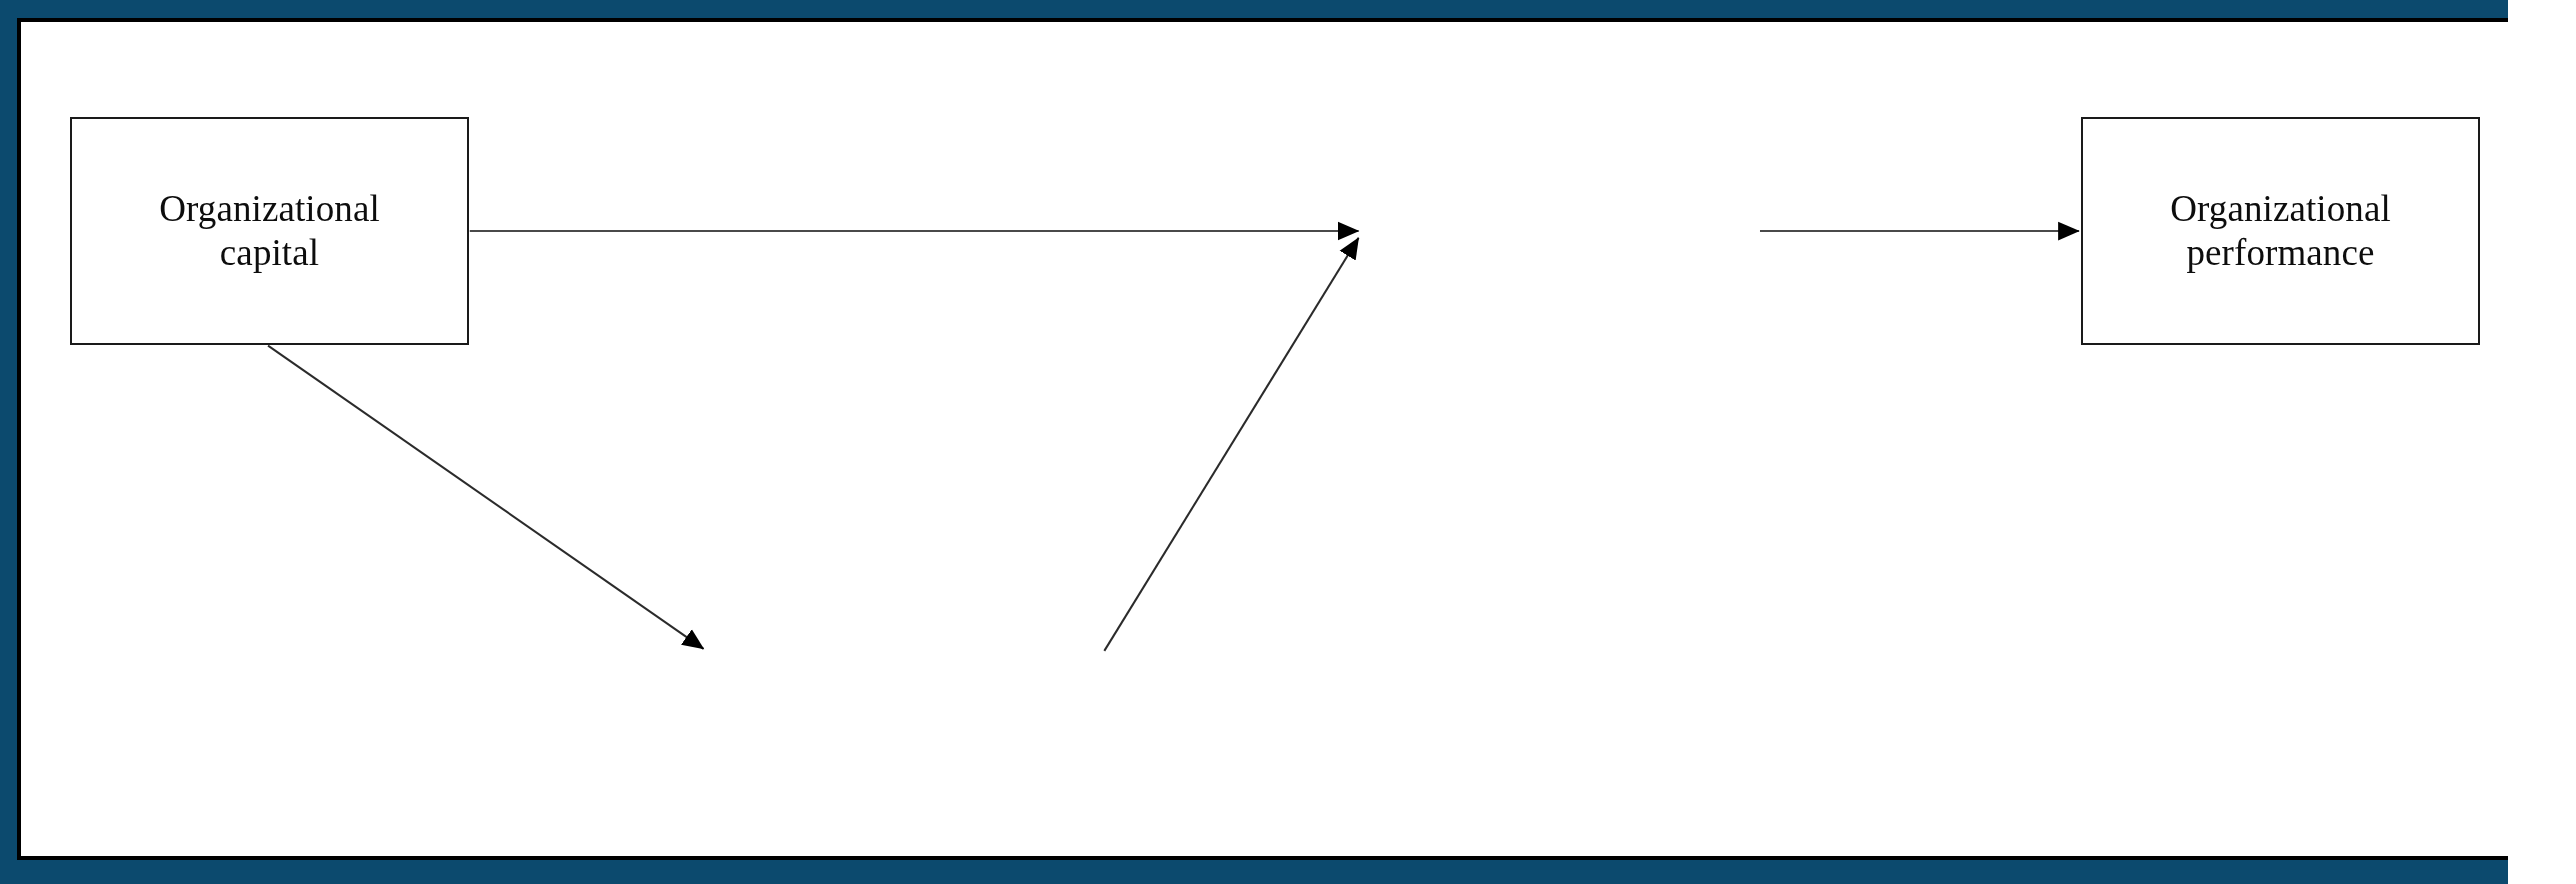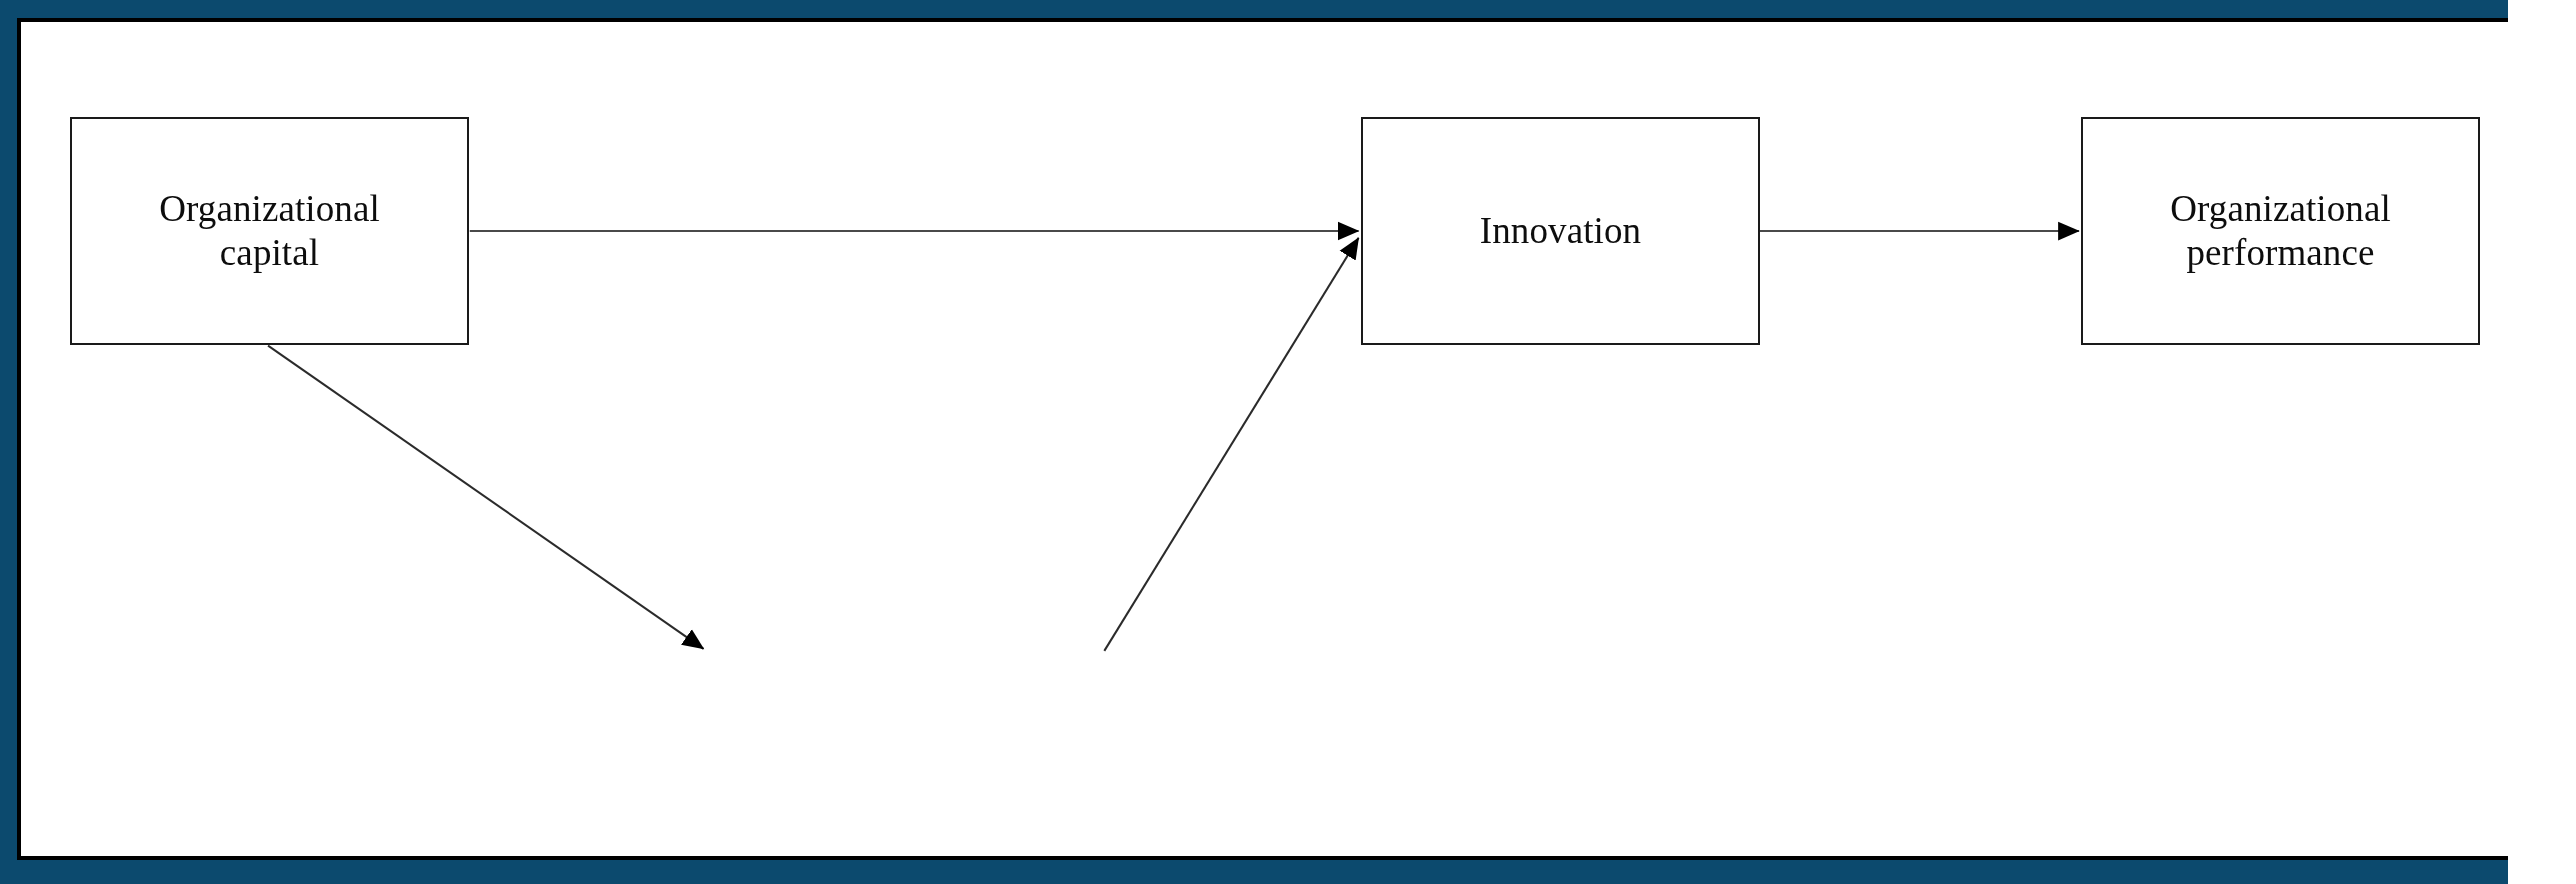--- a/index.html
+++ b/index.html
@@ -92,23 +92,20 @@
 
     <line x1="2582" y1="339" x2="3050" y2="339" stroke="#4a4a4a" stroke-width="3" marker-end="url(#arrowhead)"></line>
   </svg>
 
   <div class="node-box" id="node-organizational-capital">
     <span class="node-label">Organizational
 capital</span>
   </div>
 
 
-  <div class="node-box" id="node-innovation">
-    <span class="node-label">Innovation</span>
-  </div>
 
   <div class="node-box" id="node-organizational-performance">
     <span class="node-label">Organizational
 performance</span>
   </div>
 
 </div>
 
 
 </body></html>

